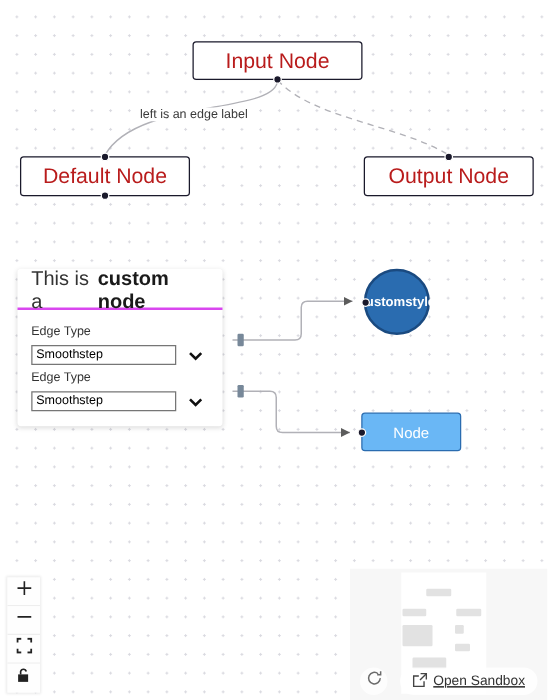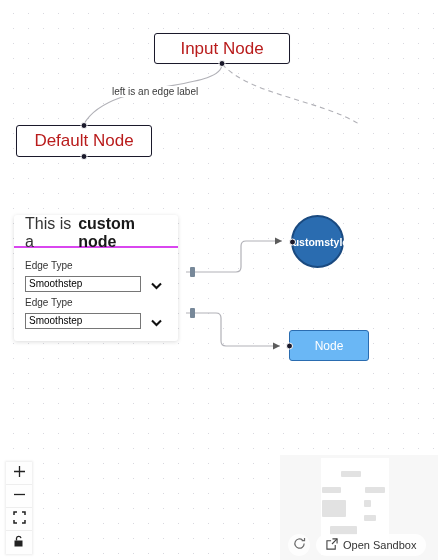--- a/index.html
+++ b/index.html
@@ -172,22 +172,22 @@
     width: 68px; height: 97px;
     background: #ffffff;
   }
   .mm-node { position: absolute; background: #e2e2e2; border-radius: 1px; }
 
   
   .sandbox-bar {
     position: absolute;
     right: 0; bottom: 0;
     height: 30px; width: 150px;
-    display: flex; align-items: center; justify-content: flex-start;
-    gap: 6px; padding-right: 8px;
+    display: flex; align-items: center; justify-content: space-between;
+    gap: 6px; padding-right: 8px; text-decoration: underline;
   }
   .refresh-btn {
     width: 22px; height: 22px; border-radius: 50%;
     background: rgba(255,255,255,.75);
     display: flex; align-items: center; justify-content: center;
     cursor: pointer;
   }
   .open-sandbox {
     display: flex; align-items: center; gap: 5px;
     height: 22px; padding: 0 10px;
@@ -224,20 +224,24 @@
       <span>Input Node</span>
       <span class="handle bottom"></span>
     </div>
 
     <div class="node" style="left:16px; top:125px; width:136px; height:32px;">
       <span>Default Node</span>
       <span class="handle top"></span>
       <span class="handle bottom"></span>
     </div>
 
+    <div class="node" style="left:291px; top:125px; width:136px; height:32px;">
+      <span>Output Node</span>
+      <span class="handle top"></span>
+    </div>
 
     <div class="edge-label" style="left:110px; top:86px;">left is an edge label</div>
 
     <div class="custom-node">
       <div class="custom-node-header">
         <span>This is a </span>
           <b>custom node</b>
       </div>
       <div class="custom-node-body">
 

